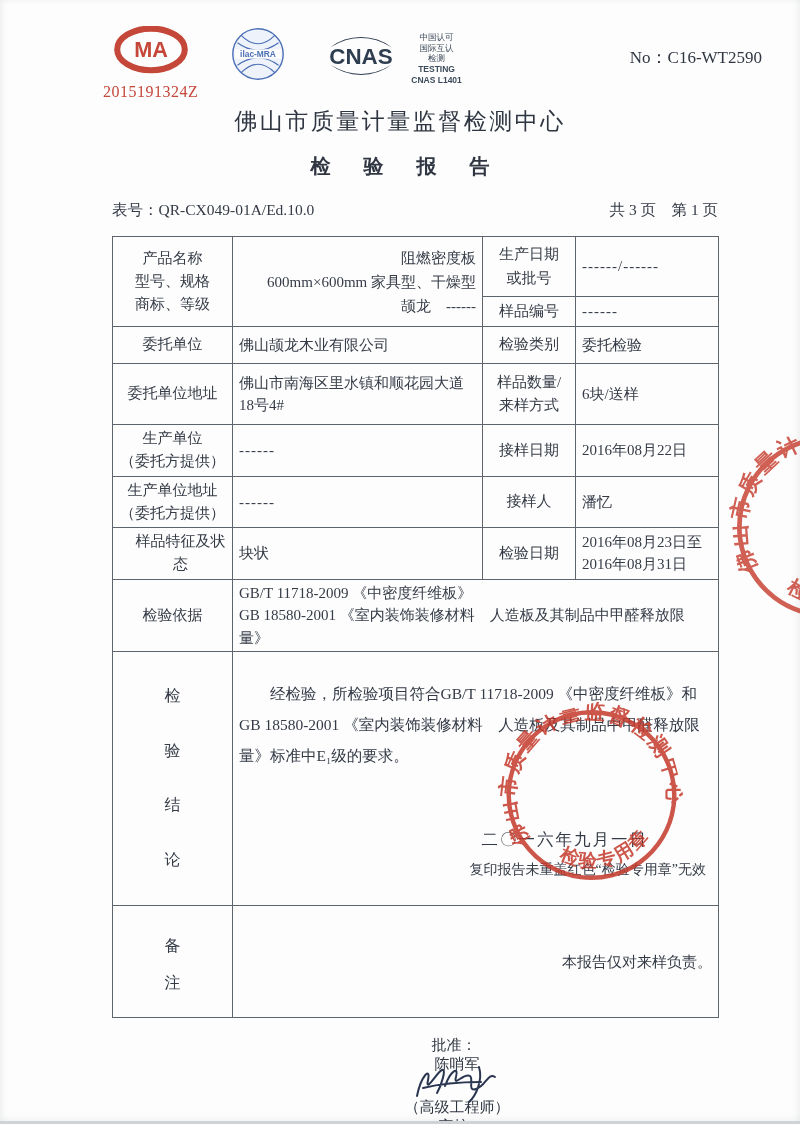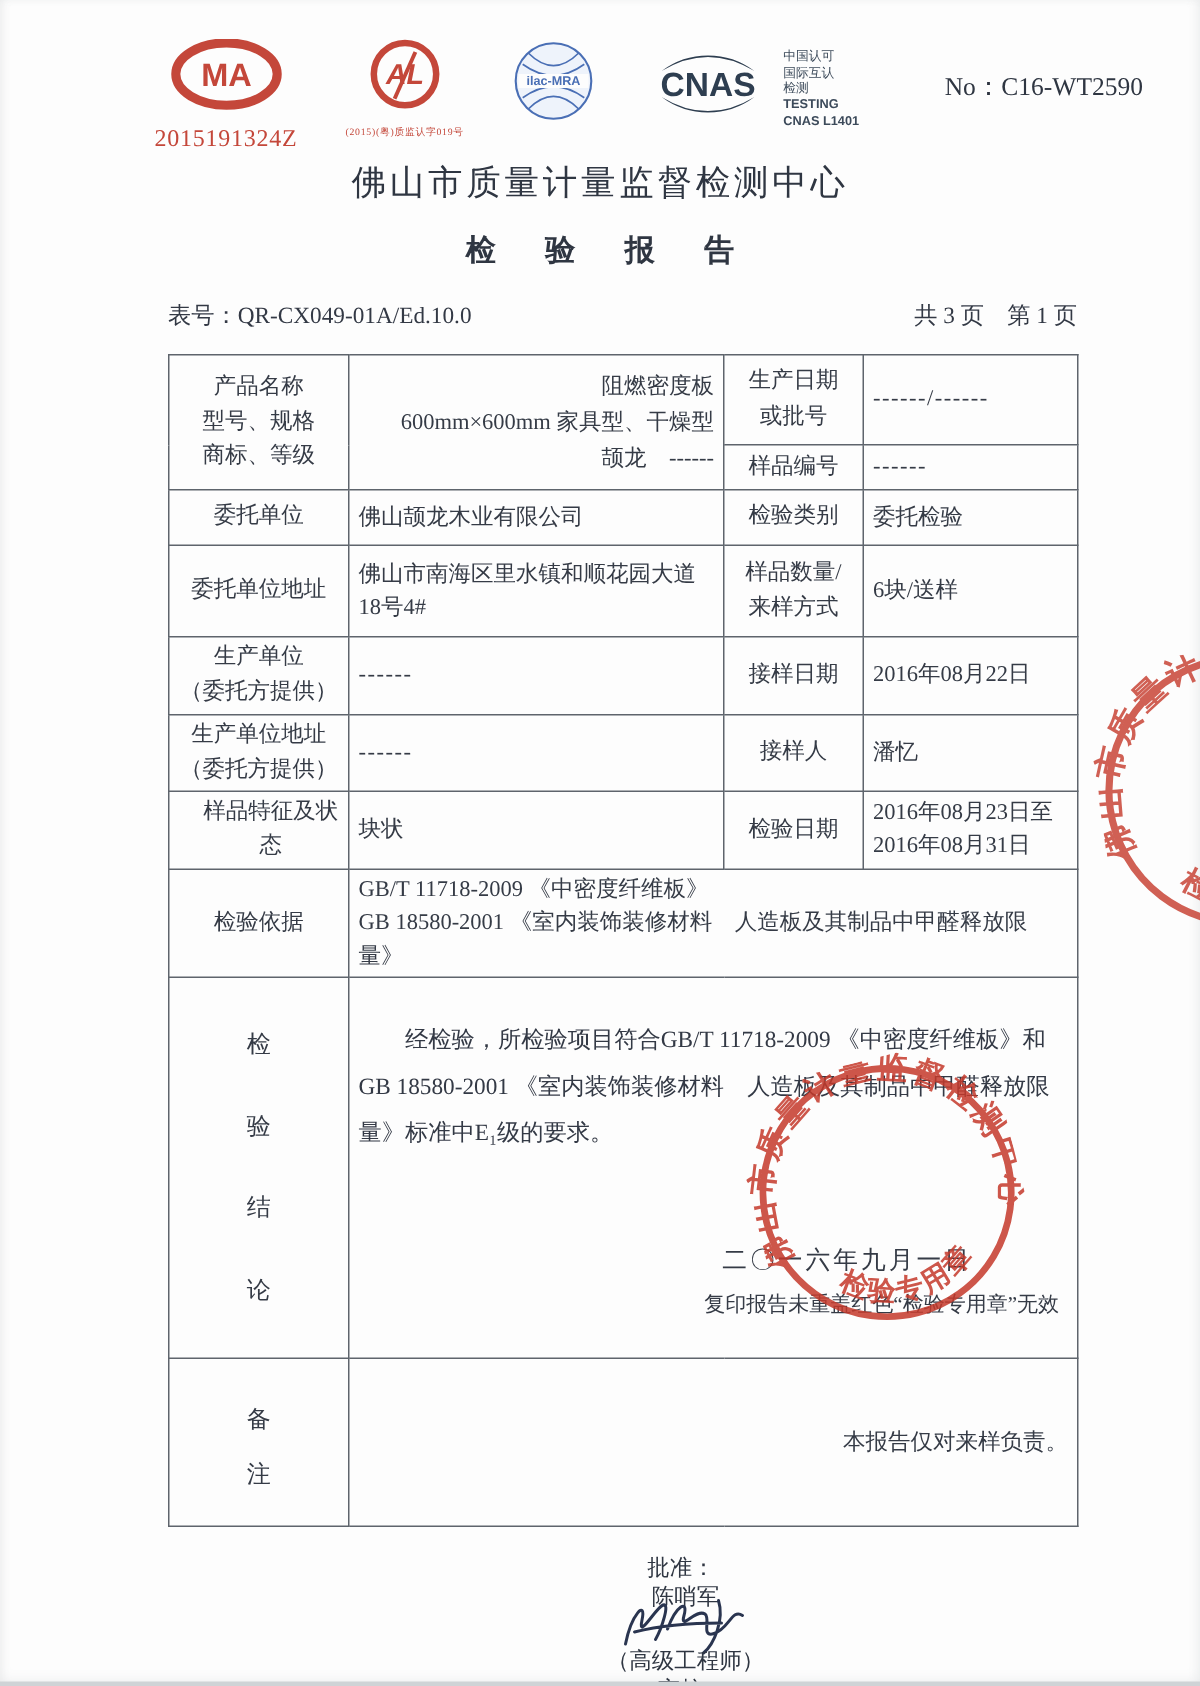--- a/index.html
+++ b/index.html
@@ -20,21 +20,21 @@
   .header { display:flex; align-items:flex-start; padding:20px 38px 0 45px; height:98px; }
   .fqm-block { width:86px; text-align:center; margin-top:4px; }
   .fqm-badge { display:inline-block; background:#5b7cab; color:#fff; font-family:"Liberation Sans",sans-serif;
     font-weight:bold; font-size:20px; padding:3px 7px 4px; border-radius:5px; letter-spacing:1px; }
   .fqm-caption { margin-top:5px; font-size:9px; color:#7d8fae; letter-spacing:1px; }
   .logo-row { display:flex; align-items:flex-start; gap:32px; margin-left:58px; margin-top:6px; }
   .logo-item { text-align:center; }
   .logo-code { font-size:16px; color:#c4473a; margin-top:1px; letter-spacing:.5px; }
   .logo-code.small { font-size:6.5px; }
   .cnas-group { display:flex; align-items:flex-start; gap:7px; margin-top:4px; }
-  .cnas-caption { text-align:left; font-family:"Liberation Sans",sans-serif; font-size:8.5px; color:#3c4a5a; line-height:1.25; margin-top:2px; }
+  .cnas-caption { text-align:center; font-family:"Liberation Sans",sans-serif; font-size:8.5px; color:#3c4a5a; line-height:1.25; margin-top:2px; }
   .cnas-caption .b { font-weight:bold; }
   .report-no { margin-left:auto; margin-top:26px; font-size:17px; color:#2f3642; white-space:nowrap; }
 
   
   .org-title { text-align:center; font-size:23px; letter-spacing:2.5px; color:#2f3642; margin-top:8px; font-weight:500;}
   .report-title { text-align:center; font-size:20px; letter-spacing:14px; color:#2f3642; margin-top:16px; font-weight:600; text-indent:14px;}
 
   
   .meta-row { width:606px; margin:20px 0 0 112px; display:flex; justify-content:space-between; font-size:15.5px; color:#333945; }
 
@@ -75,28 +75,20 @@
 
     <div class="logo-row">
       <div class="logo-item">
         <svg width="78" height="52" viewBox="0 0 90 60">
           <ellipse cx="45" cy="27" rx="39" ry="24" fill="none" stroke="#c4473a" stroke-width="7"></ellipse>
           <text x="45" y="36" text-anchor="middle" font-size="25" font-weight="bold" fill="#c4473a" font-family="Liberation Sans, sans-serif">MA</text>
         </svg>
         <div class="logo-code">2015191324Z</div>
       </div>
 
-      <div class="logo-item">
-        <svg width="56" height="52" viewBox="0 0 60 60">
-          <circle cx="30" cy="27" r="24" fill="none" stroke="#c4473a" stroke-width="5"></circle>
-          <text x="30" y="35" text-anchor="middle" font-size="22" font-weight="bold" font-style="italic" fill="#c4473a" font-family="Liberation Sans, sans-serif">AL</text>
-          <path d="M38,10 L22,46" stroke="#c4473a" stroke-width="3" fill="none"></path>
-        </svg>
-        <div class="logo-code small">(2015)(粤)质监认字019号</div>
-      </div>
 
       <div class="logo-item">
         <svg width="56" height="56" viewBox="0 0 60 60">
           <circle cx="30" cy="30" r="27" fill="#eef3fb" stroke="#4a6fb5" stroke-width="1.5"></circle>
           <path d="M8,18 Q30,34 52,18 M8,42 Q30,26 52,42 M12,10 Q30,28 48,10 M12,50 Q30,32 48,50" stroke="#4a6fb5" stroke-width="1.2" fill="none"></path>
           <rect x="5" y="25" width="50" height="10" fill="#fdfdfd"></rect>
           <text x="30" y="33" text-anchor="middle" font-size="9" font-weight="bold" fill="#4a6fb5" font-family="Liberation Sans, sans-serif">ilac-MRA</text>
         </svg>
       </div>
 

